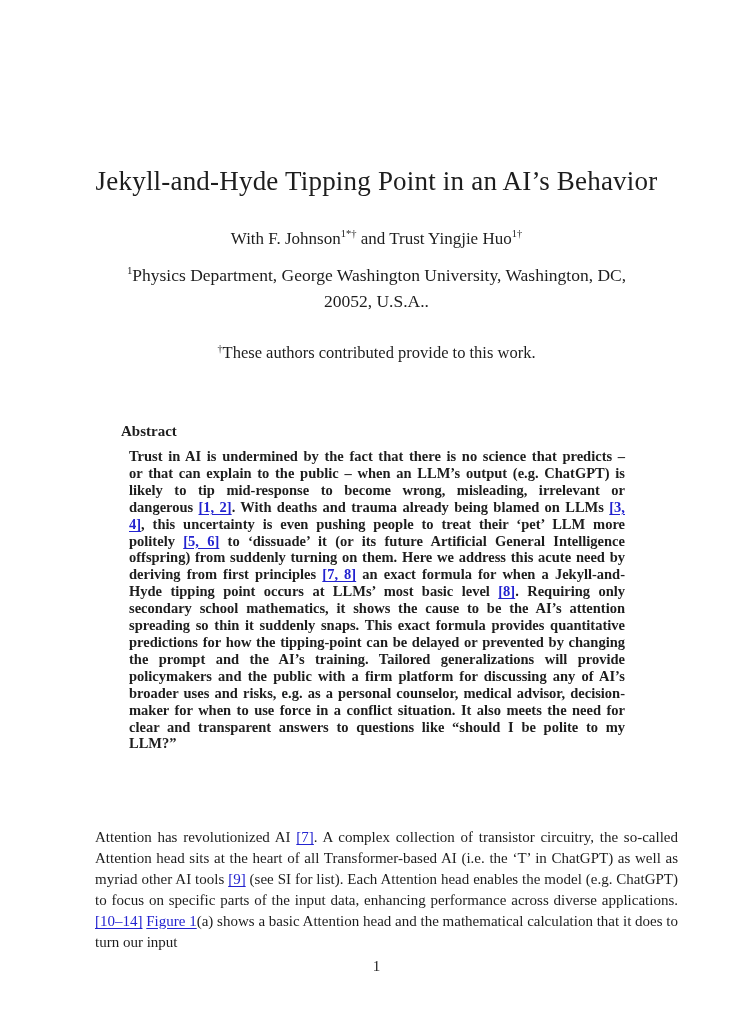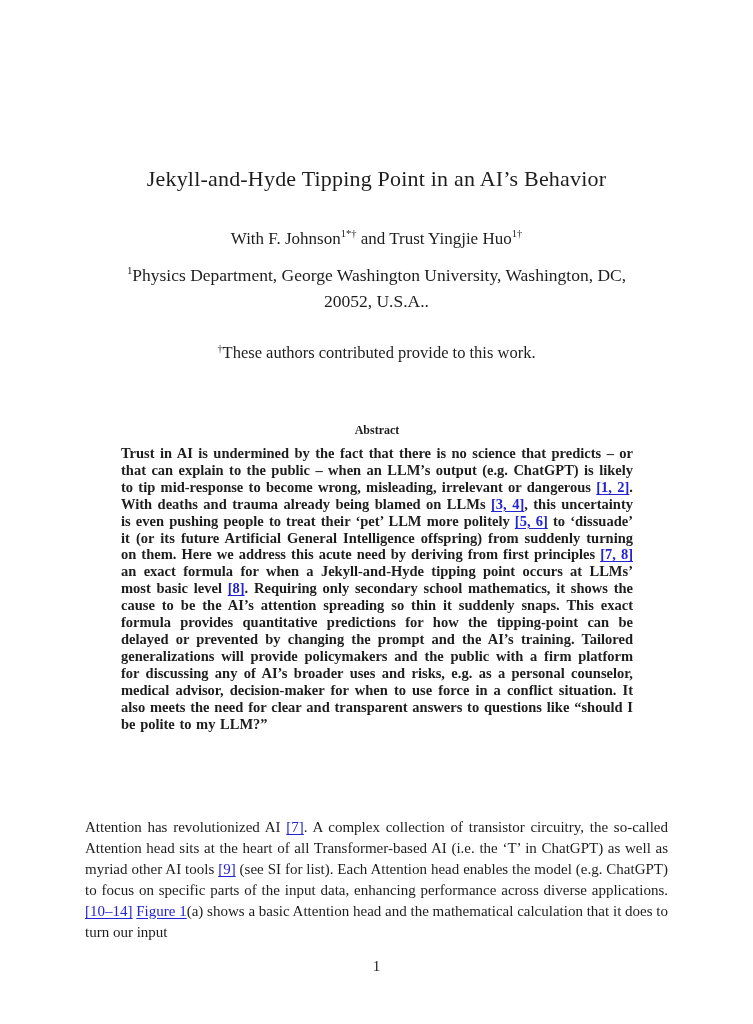--- a/index.html
+++ b/index.html
@@ -17,21 +17,21 @@
     font-family: "Liberation Serif", "DejaVu Serif", serif;
     overflow: hidden;
   }
   .title {
     position: absolute;
     top: 166px;
     left: 40px;
     right: 40px;
     margin: 0;
     text-align: center;
-    font-size: 22px;
+    font-size: 27px;
     font-weight: 400;
     letter-spacing: 0.2px;
   }
   .authors {
     position: absolute;
     top: 229px;
     left: 40px;
     right: 40px;
     text-align: center;
     font-size: 17px;
@@ -54,39 +54,39 @@
     font-size: 16.5px;
     line-height: 24px;
   }
   .abstract {
     position: absolute;
     top: 423px;
     left: 121px;
     width: 512px;
   }
   .abstract-heading {
-    text-align: center;
+    text-align: left;
     font-weight: 700;
-    font-size: 12px;
+    font-size: 15px;
     margin: 0 0 7px 0;
   }
   .abstract-body {
-    margin: 0;
+    margin: 8px;
     font-weight: 700;
     font-size: 14.5px;
     line-height: 16.9px;
     text-align: justify;
     word-spacing: 1px;
   }
   .intro-par {
     position: absolute;
     top: 817px;
     left: 85px;
     width: 583px;
-    margin: 0;
+    margin: 10px;
     font-size: 15px;
     line-height: 21px;
     text-align: justify;
   }
   .pageno {
     position: absolute;
     top: 958px;
     left: 0;
     right: 0;
     text-align: center;

